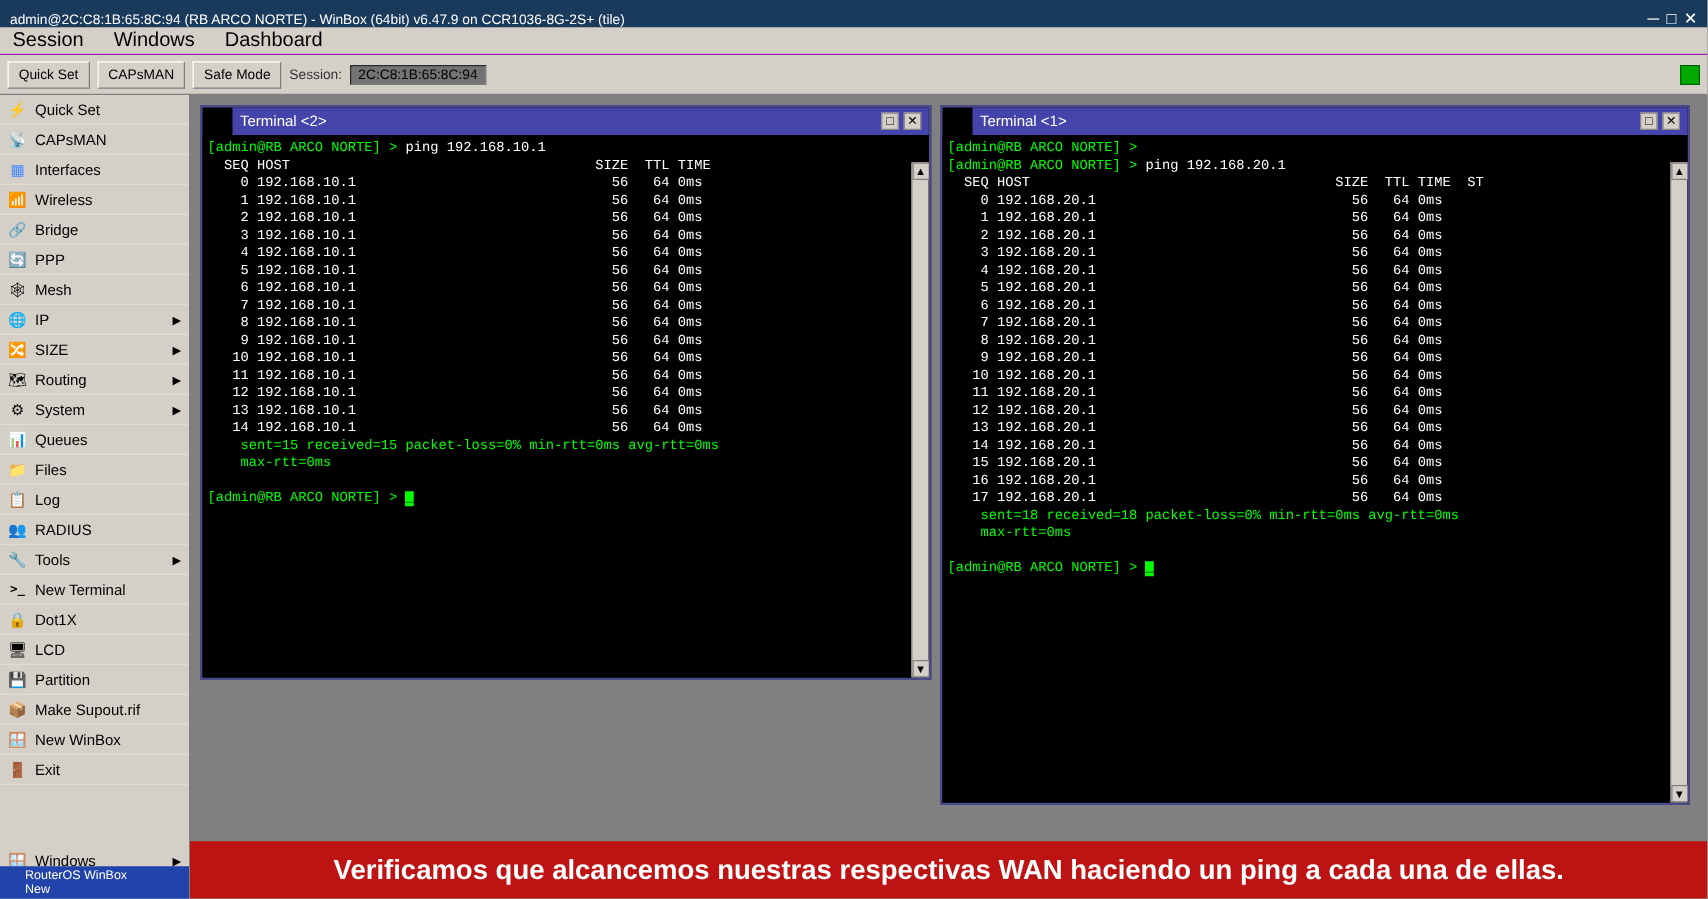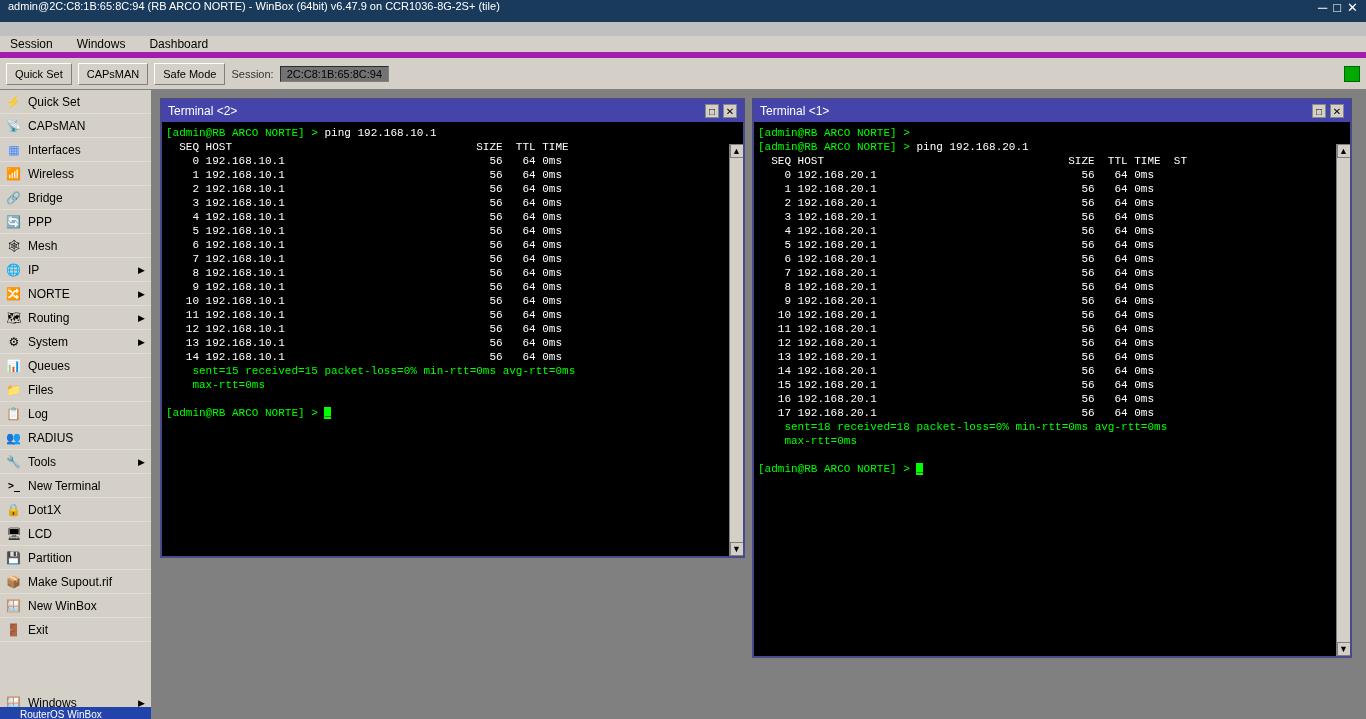--- a/index.html
+++ b/index.html
@@ -4,39 +4,38 @@
   <style>
     * { margin: 0; padding: 0; box-sizing: border-box; }
     body { width: 1366px; height: 719px; overflow: hidden; font-family: 'Segoe UI', Tahoma, sans-serif; font-size: 12px; background: #c0c0c0; }
 
     
     #titlebar {
       background: #1a3a5c;
       color: #fff;
       height: 22px;
       display: flex;
-      align-items: flex-start;
+      align-items: flex-end;
       justify-content: space-between;
       padding: 0 8px;
       font-size: 11px;
     }
     #titlebar-controls { display: flex; gap: 6px; }
     #titlebar-controls span { cursor: pointer; font-size: 13px; }
 
     
     #menubar {
       background: #d4d0c8;
       height: 22px;
       display: flex;
       align-items: center;
       padding: 0 4px;
       gap: 12px;
-      border-bottom: 6px solid #a21caf;
-      font-size: 12px;
-      margin-top: 14px;
+      border-bottom: 1px solid #a21caf;
+      font-size: 16px;
     }
     .menu-item { cursor: pointer; padding: 2px 6px; }
 
     
     #toolbar {
       background: #d4d0c8;
       height: 32px;
       display: flex;
       align-items: center;
       padding: 0 6px;
@@ -132,20 +131,21 @@
     .terminal-titlebar {
       background: #4444aa;
       color: #fff;
       height: 22px;
       display: flex;
       align-items: center;
       justify-content: space-between;
       padding: 0 6px;
       font-size: 12px;
       flex-shrink: 0;
+      margin-left: 24px;
     }
     .terminal-titlebar-controls { display: flex; gap: 4px; }
     .terminal-titlebar-controls span {
       cursor: pointer;
       border: 1px solid #888;
       background: #d4d0c8;
       color: #000;
       width: 14px; height: 14px;
       display: flex; align-items: center; justify-content: center;
       font-size: 10px;
@@ -265,21 +265,21 @@
     <div class="sidebar-item">
       <span class="sidebar-icon">🕸</span>
       <span>Mesh</span>
     </div>
     <div class="sidebar-item has-sub">
       <span class="sidebar-icon">🌐</span>
       <span>IP</span>
     </div>
     <div class="sidebar-item has-sub">
       <span class="sidebar-icon">🔀</span>
-      <span>NORTE</span>
+      <span>SIZE</span>
     </div>
     <div class="sidebar-item has-sub">
       <span class="sidebar-icon">🗺</span>
       <span>Routing</span>
     </div>
     <div class="sidebar-item has-sub">
       <span class="sidebar-icon">⚙</span>
       <span>System</span>
     </div>
     <div class="sidebar-item">
@@ -419,15 +419,18 @@
 </span>
 <span class="t-green">[admin@RB ARCO NORTE] &gt; </span><span style="background:#00ff00;color:#000;">_</span></div>
         <div class="terminal-scroll">
           <div class="scroll-btn">▲</div>
           <div style="flex:1;background:#808080;"></div>
           <div class="scroll-btn">▼</div>
         </div>
       </div>
     </div>
 
+    <div id="annotation">
+      <span>Verificamos que alcancemos nuestras respectivas WAN haciendo un ping a cada una de ellas.</span>
+    </div>
 
   </div>
 </div>
 
 </body></html>

